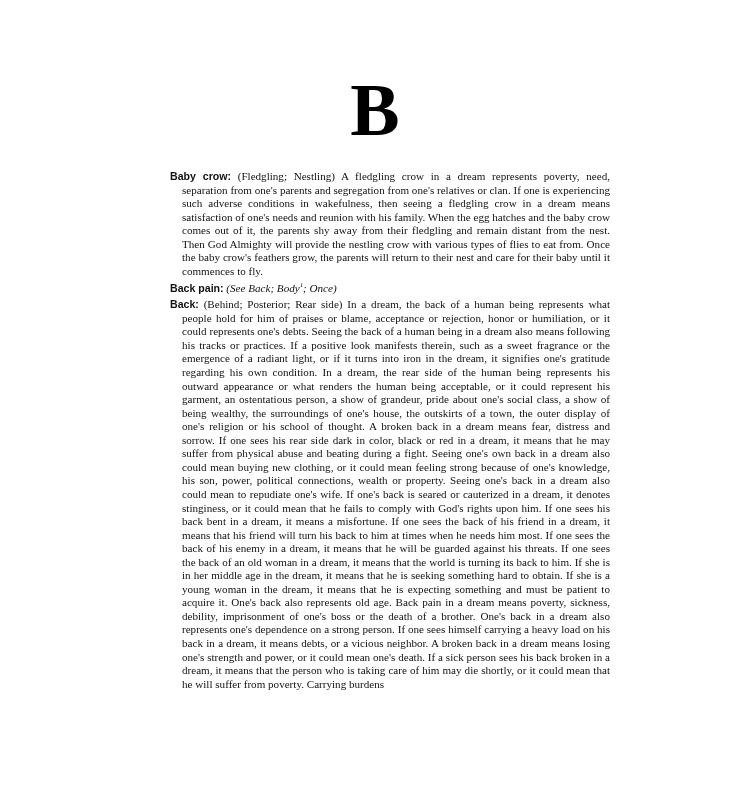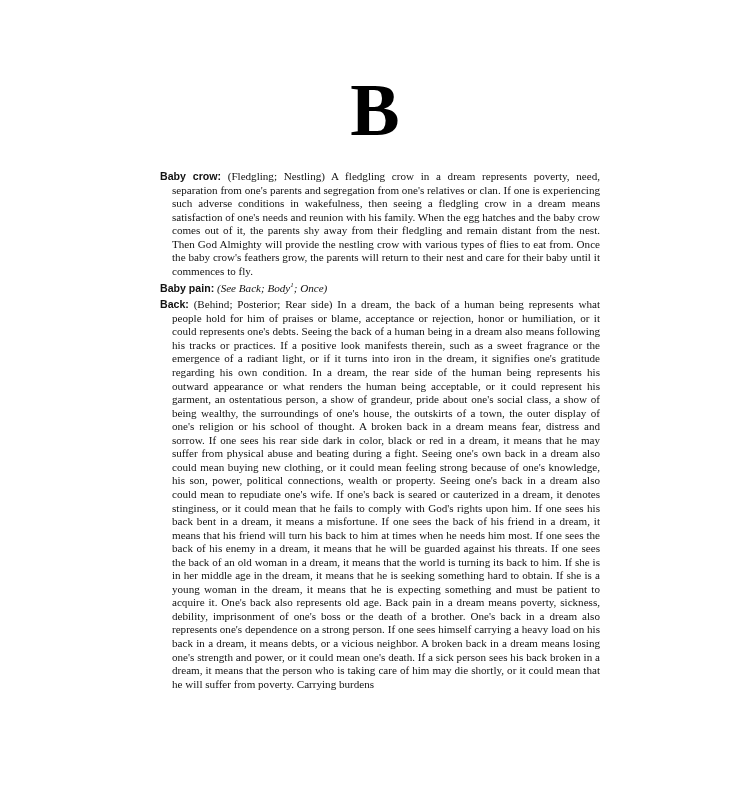--- a/index.html
+++ b/index.html
@@ -32,21 +32,21 @@
     font-family: "Liberation Serif", "DejaVu Serif", serif;
     font-weight: bold;
     font-size: 74px;
     line-height: 0.88;
     letter-spacing: 0px;
     color: #000000;
   }
   .column {
     position: absolute;
     top: 170px;
-    left: 160px;
+    left: 170px;
     width: 440px;
   }
   .entry {
     font-size: 11.1px;
     line-height: 13.55px;
     text-align: justify;
     text-justify: inter-word;
     padding-left: 12px;
     text-indent: -12px;
     margin: 0 0 0 0;
@@ -80,19 +80,19 @@
 <body>
 
 <div class="page">
 
   <div class="letter-heading">B</div>
 
   <div class="column">
 
     <p class="entry"><span class="headword">Baby crow</span><span class="headword">:</span><span> (Fledgling; Nestling) A fledgling crow in a dream represents poverty, need, separation from one's parents and segregation from one's relatives or clan. If one is experiencing such adverse conditions in wakefulness, then seeing a fledgling crow in a dream means satisfaction of one's needs and reunion with his family. When the egg hatches and the baby crow comes out of it, the parents shy away from their fledgling and remain distant from the nest. Then God Almighty will provide the nestling crow with various types of flies to eat from. Once the baby crow's feathers grow, the parents will return to their nest and care for their baby until it commences to fly.</span></p>
 
-    <p class="entry entry-crossref"><span class="headword">Baby pain</span><span class="headword">:</span><span class="xref"><span> (See Back; Body</span><sup>1</sup><span>; Once)</span></span></p>
+    <p class="entry entry-crossref"><span class="headword">Back pain</span><span class="headword">:</span><span class="xref"><span> (See Back; Body</span><sup>1</sup><span>; Once)</span></span></p>
 
     <p class="entry entry-last"><span class="headword">Back</span><span class="headword">:</span><span> (Behind; Posterior; Rear side) In a dream, the back of a human being represents what people hold for him of praises or blame, acceptance or rejection, honor or humiliation, or it could represents one's debts. Seeing the back of a human being in a dream also means following his tracks or practices. If a positive look manifests therein, such as a sweet fragrance or the emergence of a radiant light, or if it turns into iron in the dream, it signifies one's gratitude regarding his own condition. In a dream, the rear side of the human being represents his outward appearance or what renders the human being acceptable, or it could represent his garment, an ostentatious person, a show of grandeur, pride about one's social class, a show of being wealthy, the surroundings of one's house, the outskirts of a town, the outer display of one's religion or his school of thought. A broken back in a dream means fear, distress and sorrow. If one sees his rear side dark in color, black or red in a dream, it means that he may suffer from physical abuse and beating during a fight. Seeing one's own back in a dream also could mean buying new clothing, or it could mean feeling strong because of one's knowledge, his son, power, political connections, wealth or property. Seeing one's back in a dream also could mean to repudiate one's wife. If one's back is seared or cauterized in a dream, it denotes stinginess, or it could mean that he fails to comply with God's rights upon him. If one sees his back bent in a dream, it means a misfortune. If one sees the back of his friend in a dream, it means that his friend will turn his back to him at times when he needs him most. If one sees the back of his enemy in a dream, it means that he will be guarded against his threats. If one sees the back of an old woman in a dream, it means that the world is turning its back to him. If she is in her middle age in the dream, it means that he is seeking something hard to obtain. If she is a young woman in the dream, it means that he is expecting something and must be patient to acquire it. One's back also represents old age. Back pain in a dream means poverty, sickness, debility, imprisonment of one's boss or the death of a brother. One's back in a dream also represents one's dependence on a strong person. If one sees himself carrying a heavy load on his back in a dream, it means debts, or a vicious neighbor. A broken back in a dream means losing one's strength and power, or it could mean one's death. If a sick person sees his back broken in a dream, it means that the person who is taking care of him may die shortly, or it could mean that he will suffer from poverty. Carrying burdens</span></p>
 
   </div>
 
 </div>
 
 </body></html>

